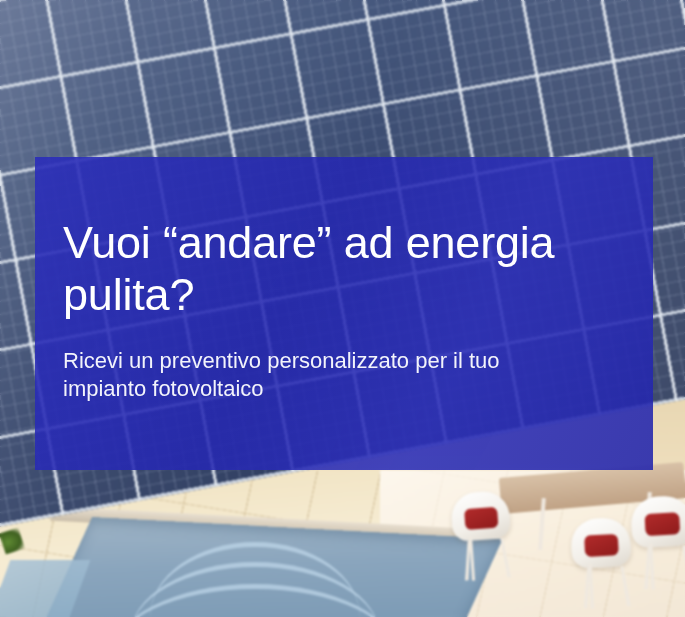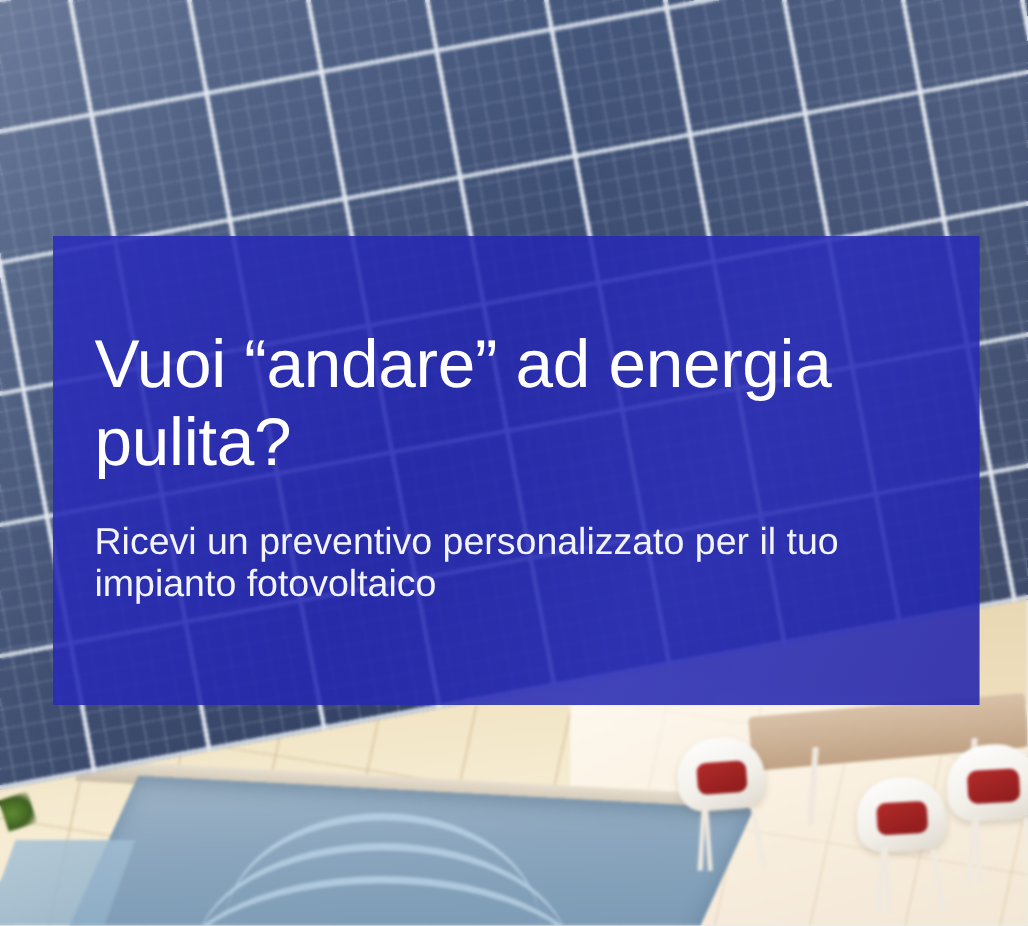--- a/index.html
+++ b/index.html
@@ -365,21 +365,21 @@
     letter-spacing: -0.2px;
     max-width: 540px;
   }
   .hero-subtitle {
     position: relative;
     z-index: 2;
     margin: 26px 0 0 0;
     color: #f2f3fb;
     font-family: "Liberation Sans", sans-serif;
     font-weight: 400;
-    font-size: 25px;
+    font-size: 22px;
     line-height: 28px;
     max-width: 520px;
   }
 </style>
 </head>
 <body>
 
 <div class="hero">
 
   <div class="photo">

